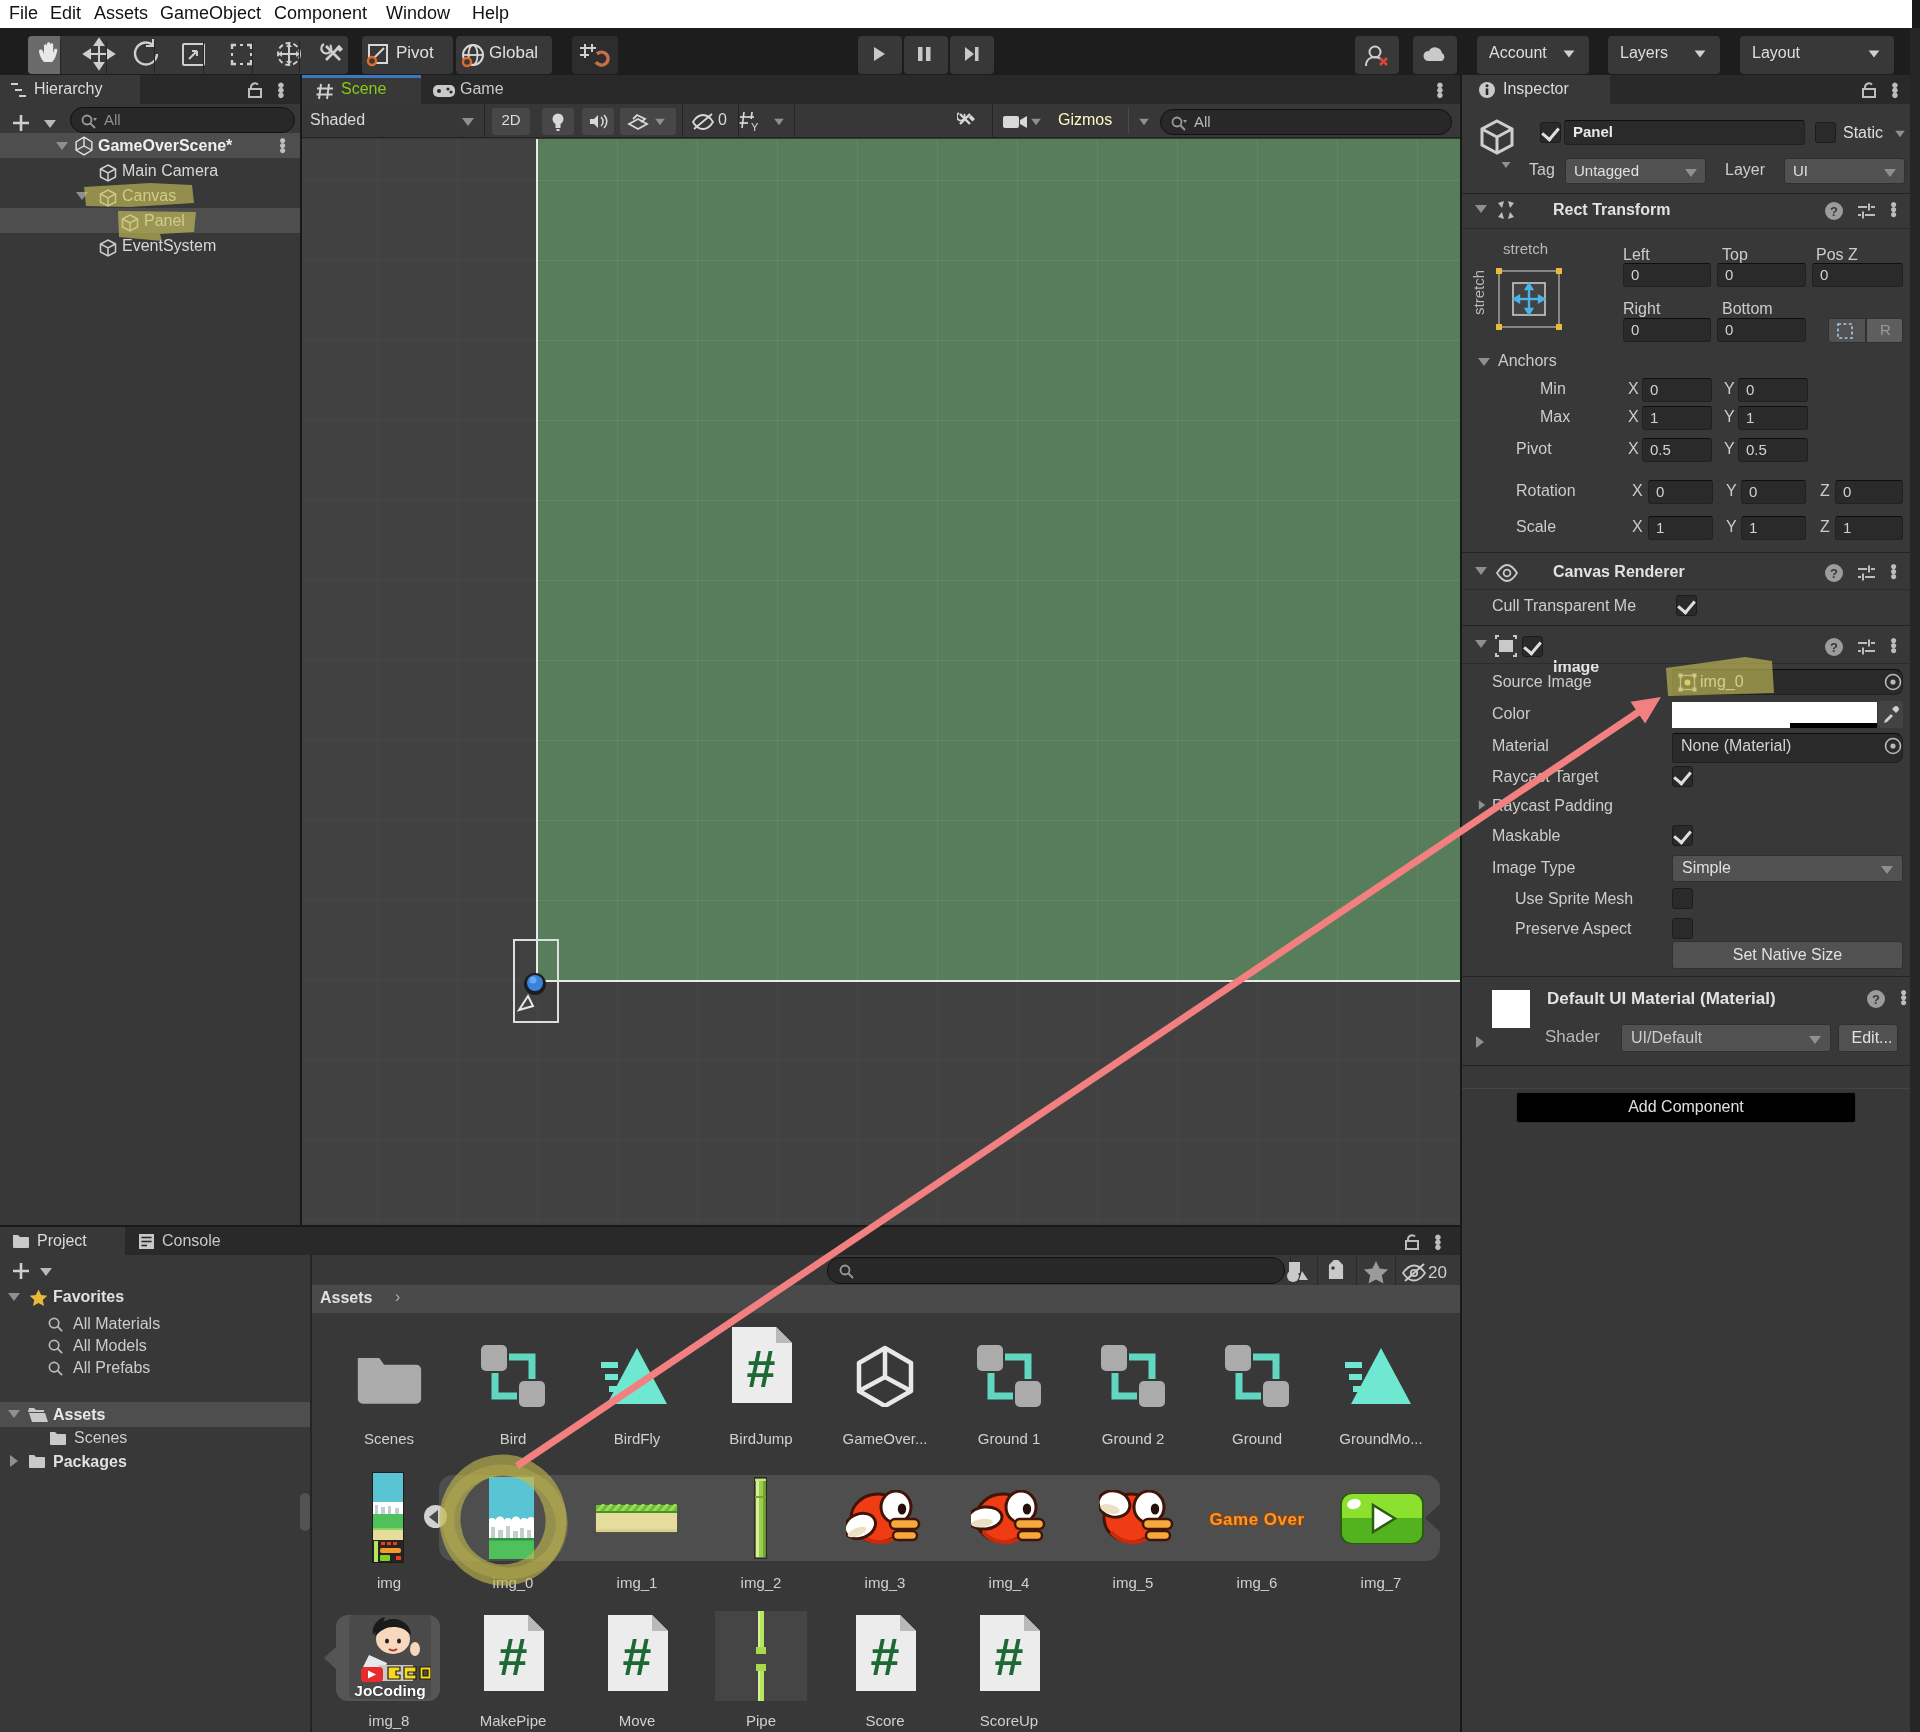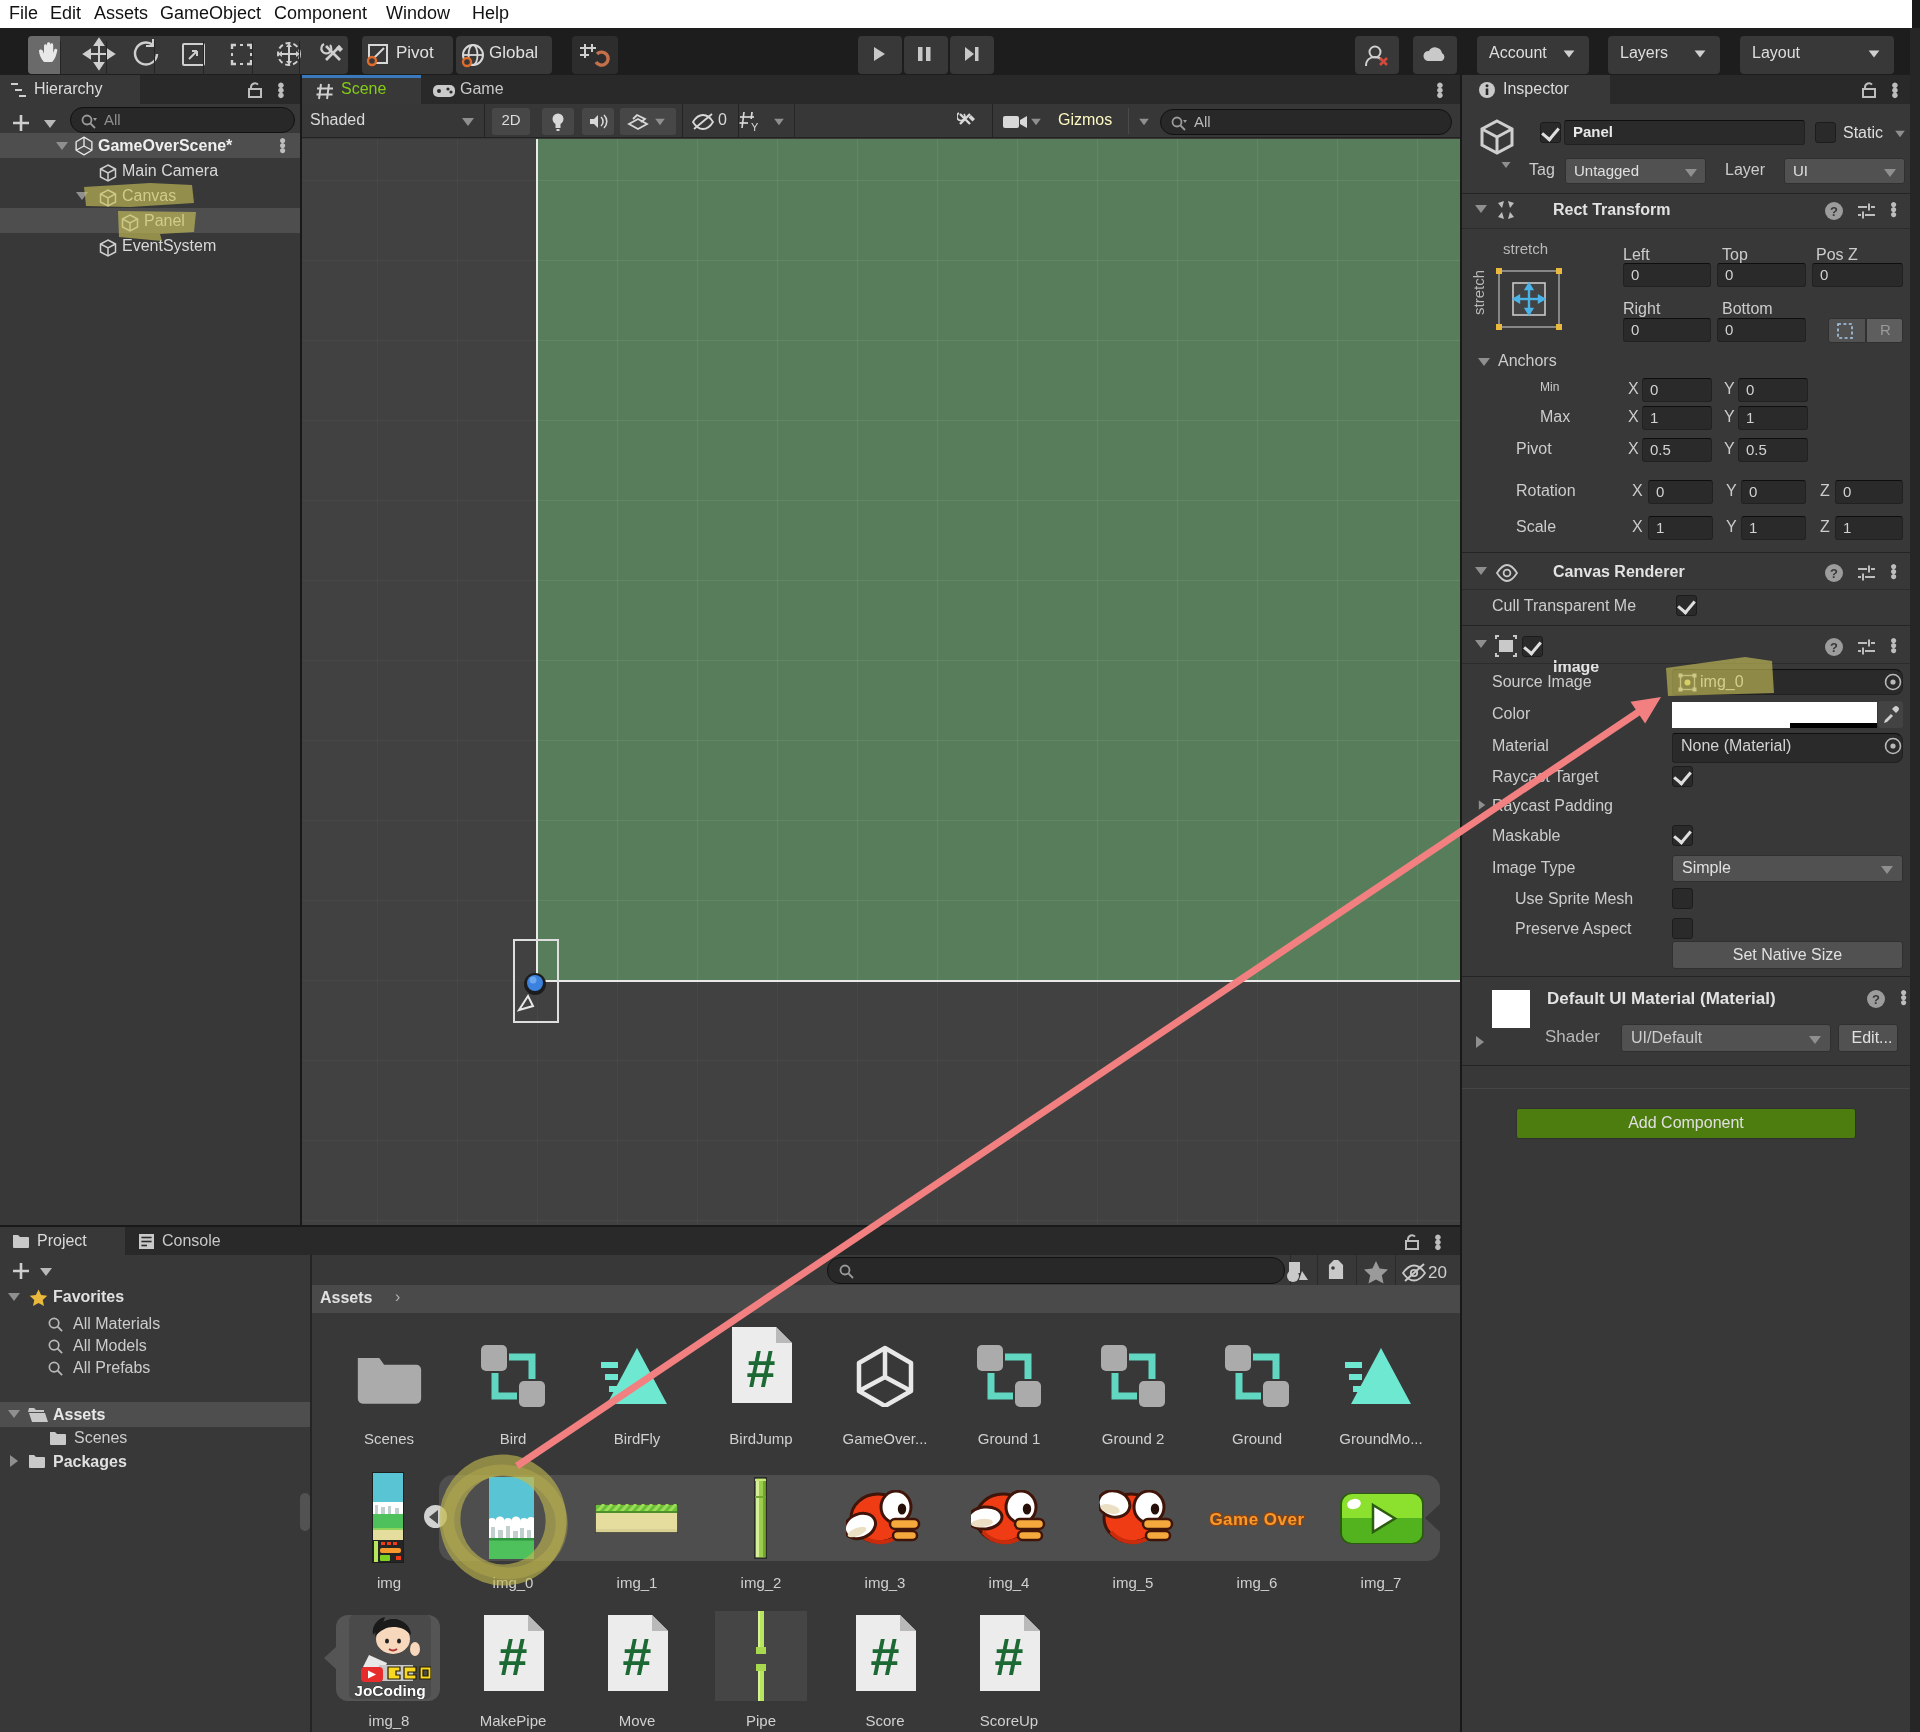--- a/index.html
+++ b/index.html
@@ -451,21 +451,21 @@
   <div class="lbl" style="left:260px; top:225px; font-size:16px;">Bottom</div>
   <div class="field" style="left:161px; top:243px; width:88px; height:24px;"><span style="position:relative;left:7px;top:2px">0</span></div>
   <div class="field" style="left:255px; top:243px; width:89px; height:24px;"><span style="position:relative;left:7px;top:2px">0</span></div>
   <div class="drop" style="left:366px; top:243px; width:38px; height:25px; border-radius:3px 0 0 3px;"></div>
   <div class="drop" style="left:404px; top:243px; width:37px; height:25px; border-radius:0 3px 3px 0; background:#5e5e5e;"><span style="position:relative;left:13px;top:2px;color:#9a9a9a;">R</span></div>
   <svg class="abs" style="left:375px; top:248px" width="16" height="16" viewBox="0 0 16 16">
     <rect x="1" y="1" width="14" height="14" fill="none" stroke="#a8c8e8" stroke-width="1.6" stroke-dasharray="3 2.4"></rect>
   </svg>
   <div class="tri-d" style="left:16px; top:283px;"></div>
   <div class="lbl" style="left:36px; top:277px; font-size:16px;">Anchors</div>
-  <div class="lbl" style="left:78px; top:305px; font-size:12px;">Min</div>
+  <div class="lbl" style="left:78px; top:305px; font-size:16px;">Min</div>
   <div class="lbl" style="left:166px; top:305px; font-size:16px;">X</div>
   <div class="field" style="left:180px; top:303px; width:70px; height:24px;"><span style="position:relative;left:7px;top:2px">0</span></div>
   <div class="lbl" style="left:262px; top:305px; font-size:16px;">Y</div>
   <div class="field" style="left:276px; top:303px; width:70px; height:24px;"><span style="position:relative;left:7px;top:2px">0</span></div>
   <div class="lbl" style="left:78px; top:333px; font-size:16px;">Max</div>
   <div class="lbl" style="left:166px; top:333px; font-size:16px;">X</div>
   <div class="field" style="left:180px; top:331px; width:70px; height:24px;"><span style="position:relative;left:7px;top:2px">1</span></div>
   <div class="lbl" style="left:262px; top:333px; font-size:16px;">Y</div>
   <div class="field" style="left:276px; top:331px; width:70px; height:24px;"><span style="position:relative;left:7px;top:2px">1</span></div>
   <div class="lbl" style="left:54px; top:365px; font-size:16px;">Pivot</div>
@@ -576,21 +576,21 @@
   <svg class="abs" style="left:404px; top:914px" width="20" height="20">
       <use href="#qmark"></use>
     </svg>
   <div class="abs" style="left:438px; top:915px; color:#bdbdbd; font-size:12px; line-height:5px;">●<br>●<br>●</div>
   <div class="tri-r" style="left:14px; top:961px;"></div>
   <div class="lbl" style="left:83px; top:952px; font-size:17px; color:#b9b9b9;">Shader</div>
   <div class="drop" style="left:159px; top:949px; width:210px; height:28px;"><span style="position:relative; left:9px; top:4px; font-size:16px; color:#cdcdcd;">UI/Default</span><span class="tri-d" style="right:9px; top:11px;"></span></div>
   <div class="btn" style="left:376px; top:949px; width:60px; height:28px;"><span style="position:relative; top:4px; font-size:16px;margin-left:8px;">Edit...</span></div>
   <div class="sep" style="top:990px;"></div>
   <div class="sep" style="top:1013px; background:#454545;"></div>
-  <div class="btn" style="left:54px; top:1017px; width:340px; height:31px; background:#4d7c0f;margin-top:16px;"><span style="position:relative; top:5px; font-size:16px;">Add Component</span></div>
+  <div class="btn" style="left:54px; top:1017px; width:340px; height:31px; background:#000000;"><span style="position:relative; top:5px; font-size:16px;">Add Component</span></div>
 </div>
 <div id="proj">
   <div class="tabbar"></div>
   <div class="tab" style="left:0; width:125px;"></div>
   <svg class="abs" style="left:12px; top:7px" width="18" height="15" viewBox="0 0 18 15">
     <path d="M1 1 h5 l2 2 h8 a1 1 0 0 1 1 1 v9 a1 1 0 0 1 -1 1 h-14 a1 1 0 0 1 -1 -1 z" fill="#c9c9c9"></path>
   </svg>
   <div class="lbl" style="left:37px; top:5px; font-size:16px; color:#dcdcdc;">Project</div>
   <svg class="abs" style="left:138px; top:6px" width="17" height="17" viewBox="0 0 17 17">
     <rect x="1" y="1" width="15" height="15" fill="#c9c9c9"></rect>

